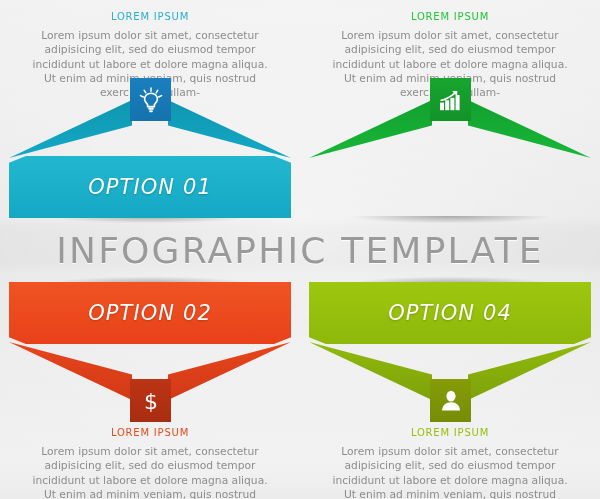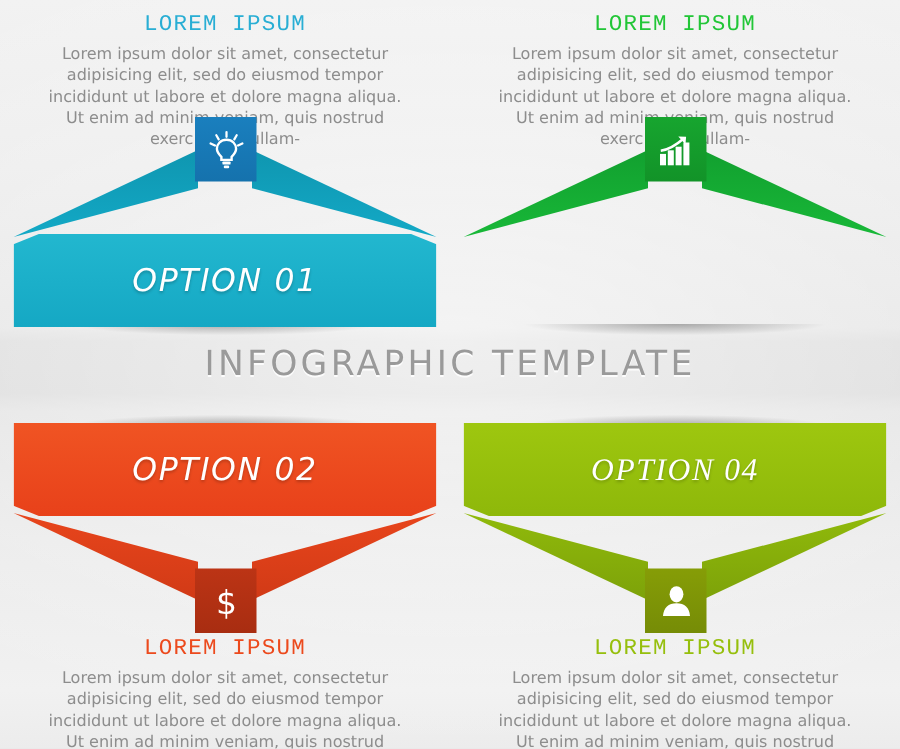--- a/index.html
+++ b/index.html
@@ -41,26 +41,25 @@
     pointer-events: none;
   }
 
   
   .textblock {
     position: absolute;
     width: 282px;
     text-align: center;
   }
   .tb-heading {
-    font-size: 15px;
+    font-size: 10px;
     letter-spacing: 0.8px;
     font-weight: 400;
     margin: 0 0 3px 0;
     line-height: 18px;
-    font-family: Liberation Mono, monospace;
   }
   .tb-body {
     font-size: 10.7px;
     line-height: 14.3px;
     color: #8d8d8d;
     margin: 0;
     padding: 0 16px;
   }
 
   #text-tl { left: 9px;  top: 8px; }
@@ -68,37 +67,37 @@
   #text-bl { left: 9px;  top: 424px; }
   #text-br { left: 309px; top: 424px; }
 
   
   #center-title {
     position: absolute;
     left: 0;
     top: 230px;
     width: 600px;
     text-align: center;
-    font-size: 23px;
+    font-size: 36px;
     letter-spacing: 2.2px;
     color: #9a9a9a;
     font-weight: 400;
     text-shadow: 0 1px 0 rgba(255,255,255,0.85);
   }
 
   
   .unit {
     position: absolute;
     width: 282px;
     height: 140px;
   }
   #unit-tl { left: 9px;   top: 78px; }
   #unit-tr { left: 309px; top: 78px; }
   #unit-bl { left: 9px;   top: 282px; }
-  #unit-br { left: 309px; top: 282px; font-family: Liberation Serif, serif; }
+  #unit-br { left: 309px; top: 282px; }
 
   
   .icon-box {
     position: absolute;
     left: 121px;
     width: 41px;
     height: 43px;
     display: flex;
     align-items: center;
     justify-content: center;

